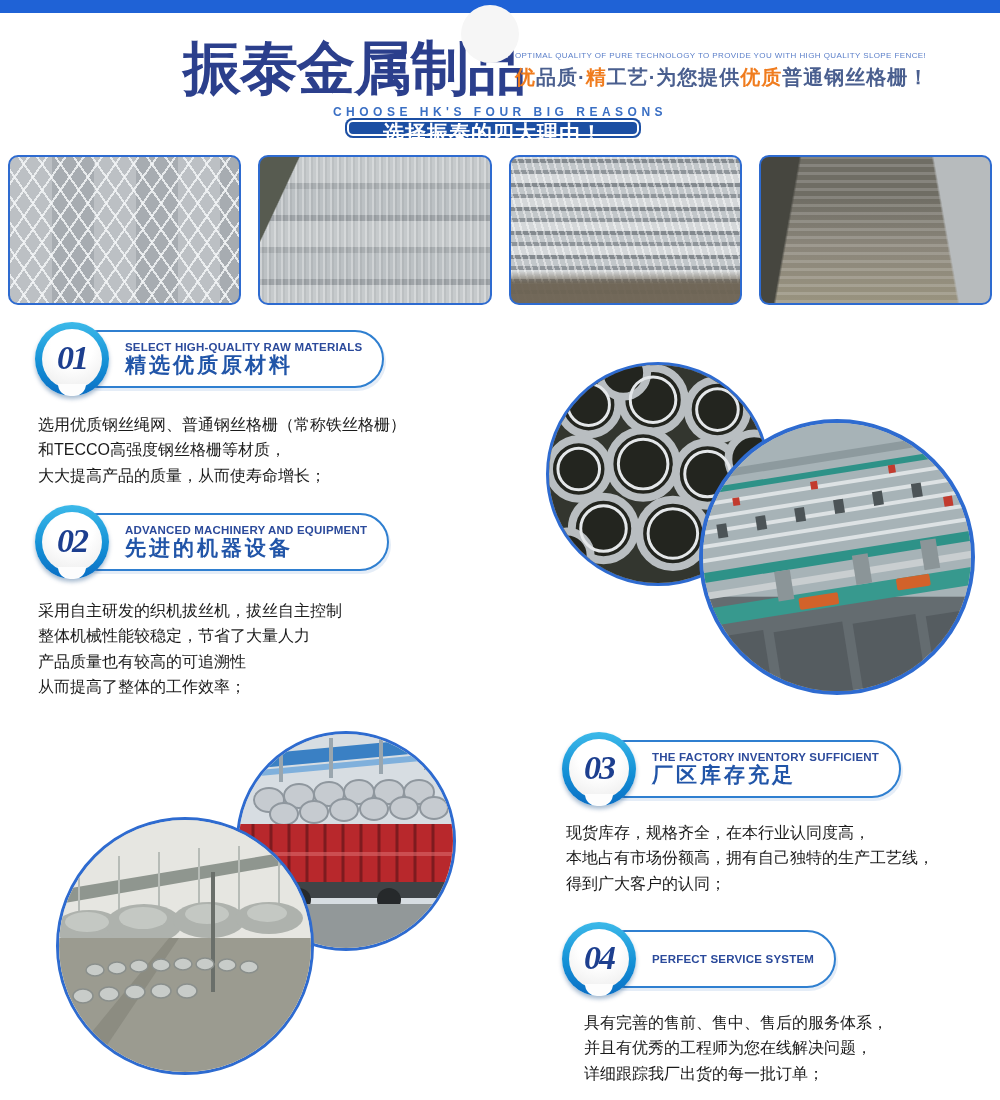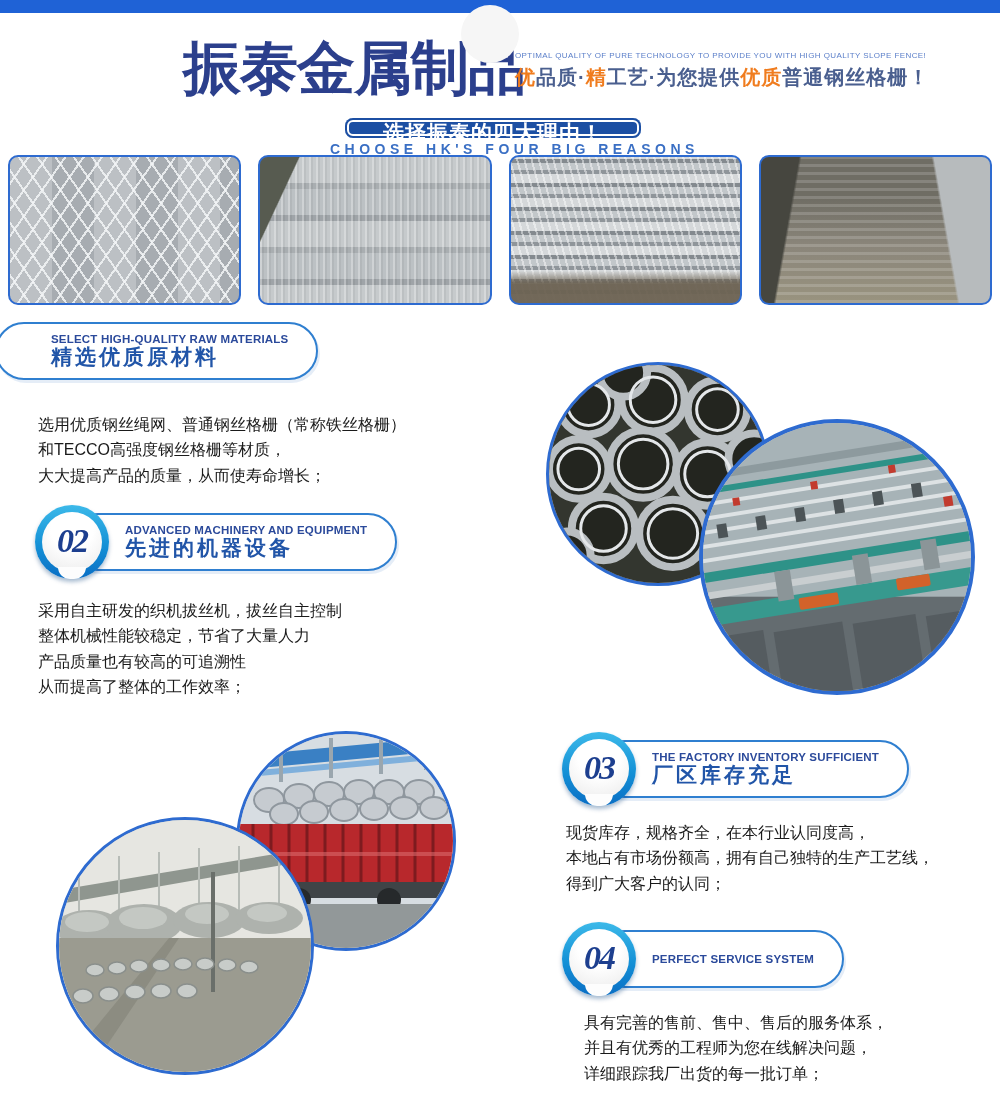--- a/index.html
+++ b/index.html
@@ -12,21 +12,21 @@
               background:#f6f6f6;z-index:2;}
 
   
   .logo{position:absolute;left:183px;top:38px;font-size:58px;font-weight:bold;color:#2b3f8c;
         letter-spacing:-1px;line-height:1.05;}
   .slogan{position:absolute;left:515px;top:51px;width:380px;}
   .slogan-en{font-size:8px;font-weight:normal;color:#5b7fc9;letter-spacing:0.4px;white-space:nowrap;}
   .slogan-cn{margin-top:4px;font-size:20px;font-weight:bold;color:#4a5f8f;letter-spacing:1px;white-space:nowrap;}
   .slogan-cn .accent{color:#f07c1e;}
   .choose-line{position:absolute;left:330px;top:105px;width:340px;text-align:center;
-               font-size:14px;font-weight:bold;color:#3a6fc4;letter-spacing:4.5px;white-space:nowrap;margin-top:36px;}
+               font-size:12px;font-weight:bold;color:#3a6fc4;letter-spacing:4.5px;white-space:nowrap;}
   .banner{position:absolute;left:345px;top:118px;width:296px;height:20px;line-height:30px;
           text-align:center;background:#1c4fa3;color:#ffffff;font-size:21px;font-weight:bold;
           border-radius:8px;box-shadow:inset 0 0 0 2px #1c4fa3, inset 0 0 0 4px #ffffff;
           letter-spacing:1px;}
 
   
   .photo-row{position:absolute;left:8px;top:155px;width:984px;height:150px;display:flex;gap:17px;}
   .photo{flex:1;border:2px solid #2e6bd0;border-radius:10px;overflow:hidden;position:relative;}
   .photo1{background:
       repeating-linear-gradient(55deg, rgba(242,244,246,.85) 0 2px, transparent 2px 15px),
@@ -55,21 +55,21 @@
          box-shadow:0 3px 4px rgba(0,60,120,.35);
          display:flex;align-items:center;justify-content:center;}
   .badge-inner{width:60px;height:60px;border-radius:50%;
          background:radial-gradient(circle at 50% 28%,#ffffff 40%,#e9e9e9 100%);
          display:flex;align-items:center;justify-content:center;}
   .badge-num{font-family:"Liberation Serif","DejaVu Serif",serif;font-style:italic;font-weight:bold;
          font-size:34px;color:#1d3f8f;letter-spacing:-2px;transform:translateY(-1px);}
   .badge-notch{position:absolute;bottom:0px;left:50%;transform:translateX(-50%);
          width:28px;height:12px;background:#fdfdfd;border-radius:0 0 14px 14px;}
   .pill{margin-left:-40px;height:50px;border:2px solid #2f7fd0;border-radius:30px;background:#ffffff;
-        padding:2px 28px 2px 54px;display:flex;flex-direction:column;justify-content:center;
+        padding:2px 20px 2px 54px;display:flex;flex-direction:column;justify-content:center;
         box-shadow:2px 3px 0 rgba(40,110,190,.12);}
   .pill-cap{font-size:11.5px;font-weight:bold;color:#2b4a9b;letter-spacing:0.2px;white-space:nowrap;}
   .pill-cn{font-size:21px;font-weight:bold;color:#2155a8;letter-spacing:3px;line-height:1.1;white-space:nowrap;}
 
   
   .body-text{position:absolute;font-size:16px;color:#1a1a1a;line-height:1.58;white-space:pre-line;}
 
   
   .circle-photo{position:absolute;border-radius:50%;overflow:hidden;border:3px solid #2e6bd0;
                 background:#c9cdcf;}
@@ -94,20 +94,26 @@
   <div class="banner">选择振泰的四大理由！</div>
 
   <div class="photo-row">
     <div class="photo photo1"></div>
     <div class="photo photo2"></div>
     <div class="photo photo3"></div>
     <div class="photo photo4"></div>
   </div>
 
   <div class="sec-header" style="left:35px;top:322px;">
+    <div class="badge">
+      <div class="badge-inner">
+        <span class="badge-num">01</span>
+      </div>
+      <div class="badge-notch"></div>
+    </div>
     <div class="pill">
       <div class="pill-cap">SELECT HIGH-QUALITY RAW MATERIALS</div>
       <div class="pill-cn">精选优质原材料</div>
     </div>
   </div>
   <div class="body-text" style="left:38px;top:412px;width:440px;">选用优质钢丝绳网、普通钢丝格栅（常称铁丝格栅）
 和TECCO高强度钢丝格栅等材质，
 大大提高产品的质量，从而使寿命增长；</div>
 
   <div class="sec-header" style="left:35px;top:505px;">

